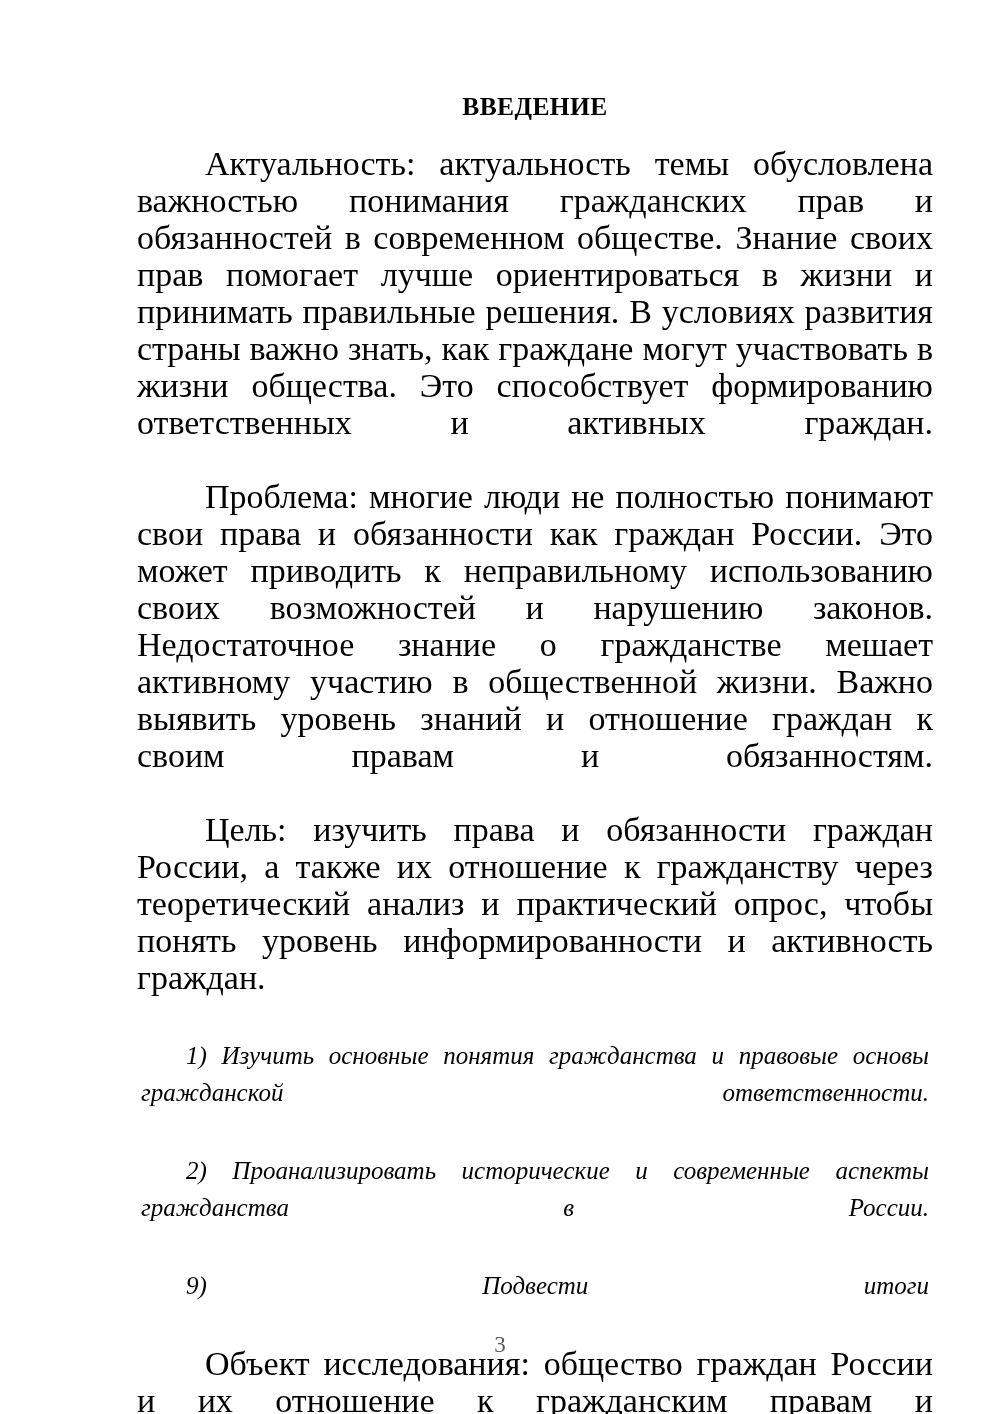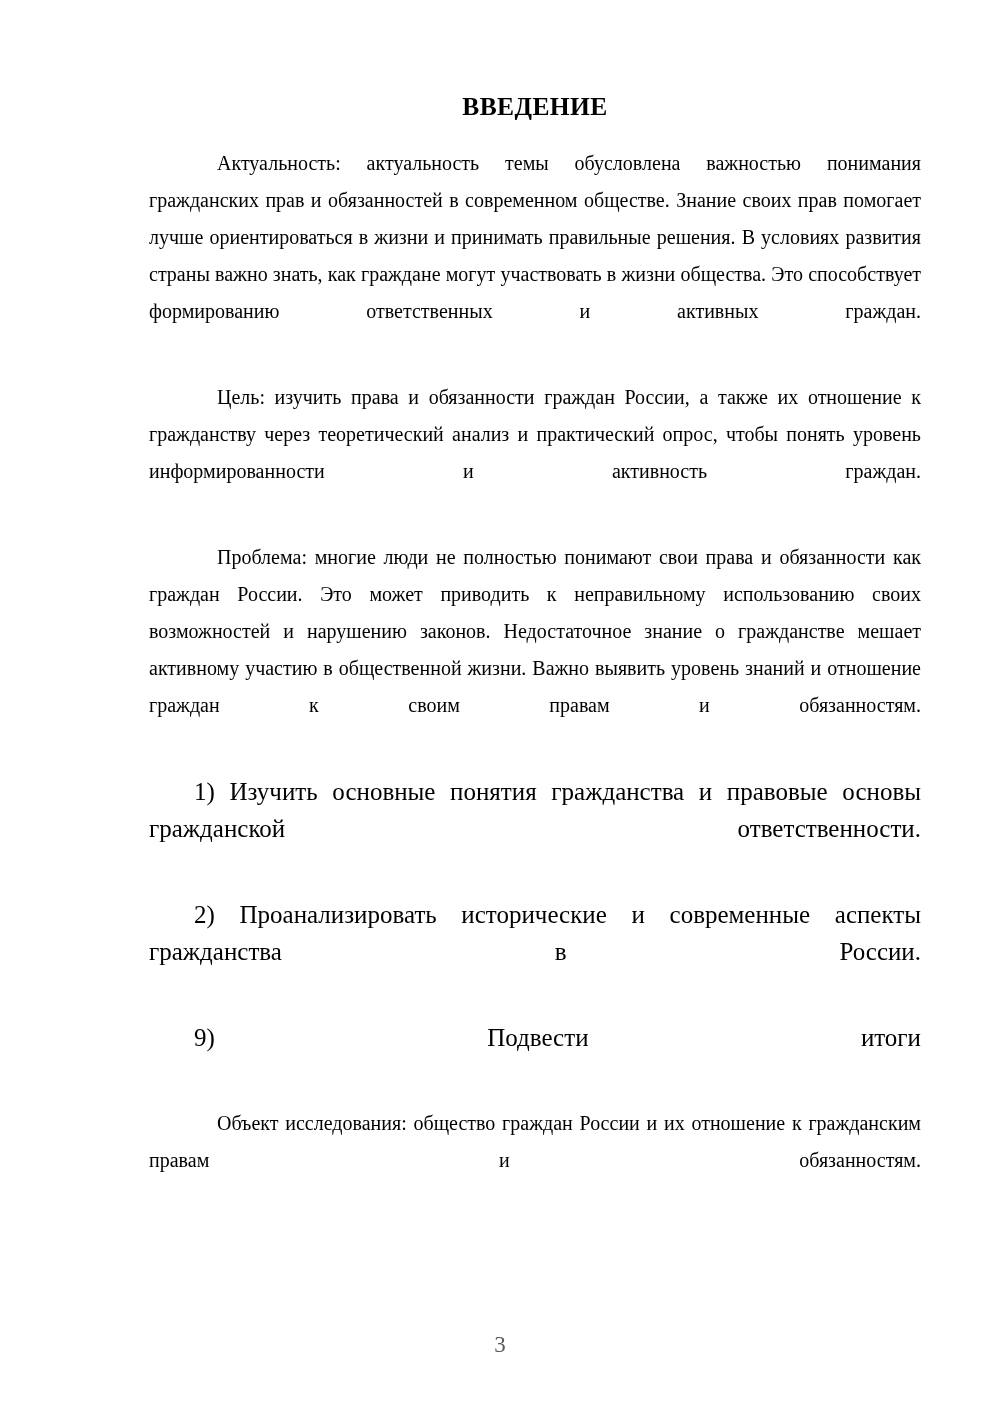--- a/index.html
+++ b/index.html
@@ -39,39 +39,40 @@
     text-align: center;
     font-weight: bold;
     font-size: 25.5px;
     line-height: 37px;
     letter-spacing: 0.4px;
     margin: 0 0 20px 0;
     padding: 0;
   }
 
   p.para {
-    margin: 12px;
+    margin: 0;
     padding: 0;
-    font-size: 20px;
+    font-size: 34px;
     line-height: 37px;
     text-align: justify;
     text-justify: inter-word;
     text-indent: 68px;
     hyphens: none;
   }
 
   p.list-item {
-    margin: 12px;
+    margin: 4px;
     padding: 0;
     font-size: 25px;
     line-height: 37px;
     text-align: justify;
     text-justify: inter-word;
     text-indent: 45px;
     hyphens: none;
+    font-style: italic;
   }
 
   
   p.para::after,
   p.list-item::after {
     content: "";
     display: inline-block;
     width: 100%;
   }
 
@@ -90,23 +91,23 @@
 <body>
 
 <div class="page">
 
   <div class="content">
 
     <h1 class="doc-heading">ВВЕДЕНИЕ</h1>
 
     <p class="para">Актуальность: актуальность темы обусловлена важностью понимания гражданских прав и обязанностей в современном обществе. Знание своих прав помогает лучше ориентироваться в жизни и принимать правильные решения. В условиях развития страны важно знать, как граждане могут участвовать в жизни общества. Это способствует формированию ответственных и активных граждан.</p>
 
+    <p class="para">Проблема: многие люди не полностью понимают свои права и обязанности как граждан России. Это может приводить к неправильному использованию своих возможностей и нарушению законов. Недостаточное знание о гражданстве мешает активному участию в общественной жизни. Важно выявить уровень знаний и отношение граждан к своим правам и обязанностям.</p>
+
     <p class="para">Цель: изучить права и обязанности граждан России, а также их отношение к гражданству через теоретический анализ и практический опрос, чтобы понять уровень информированности и активность граждан.</p>
-
-    <p class="para">Проблема: многие люди не полностью понимают свои права и обязанности как граждан России. Это может приводить к неправильному использованию своих возможностей и нарушению законов. Недостаточное знание о гражданстве мешает активному участию в общественной жизни. Важно выявить уровень знаний и отношение граждан к своим правам и обязанностям.</p>
 
 
     <p class="list-item">1) Изучить основные понятия гражданства и правовые основы гражданской ответственности.</p>
 
 
     <p class="list-item">2) Проанализировать исторические и современные аспекты гражданства в России.</p>
 
 
     <p class="list-item">9) Подвести итоги</p>
 

